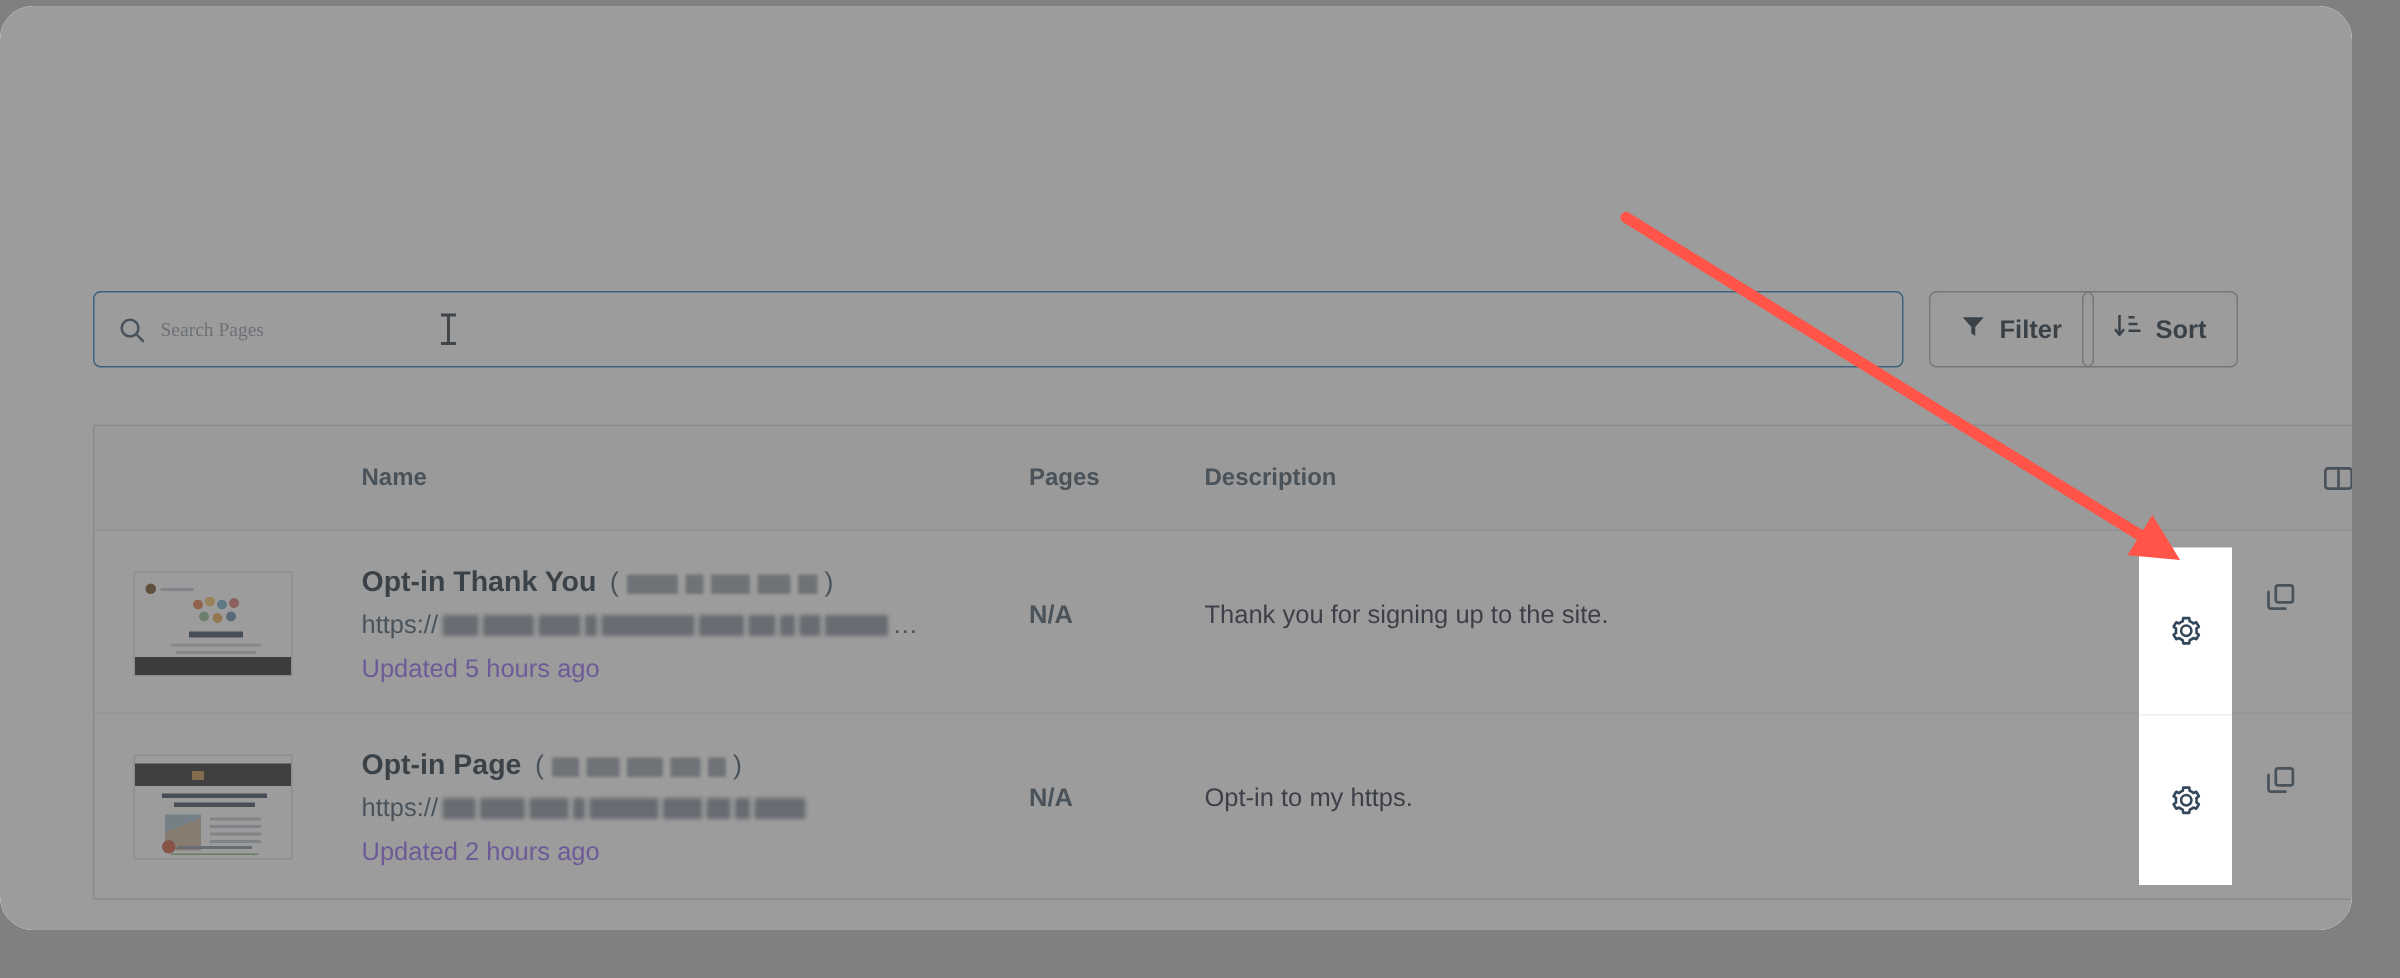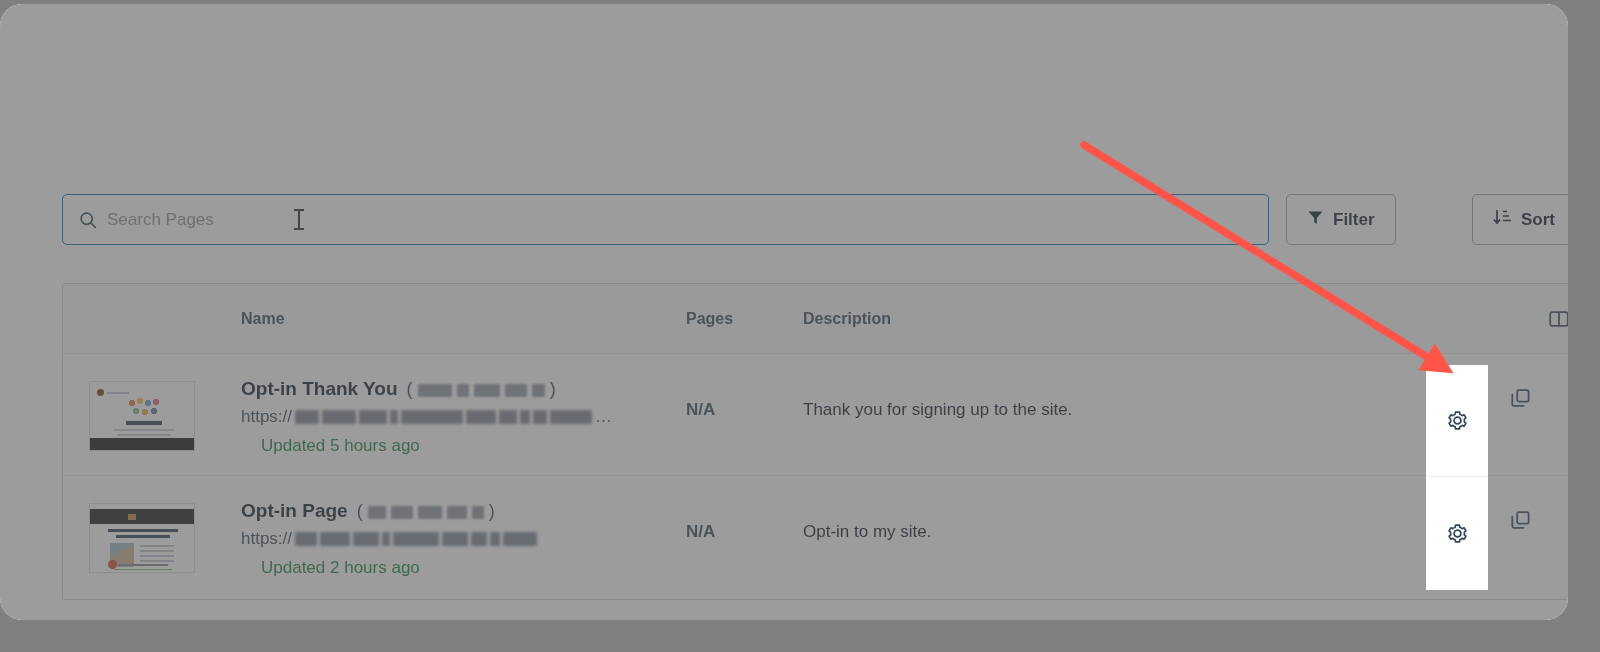--- a/index.html
+++ b/index.html
@@ -113,24 +113,24 @@
     margin-left: 16px;
     width: 18px; height: 18px;
     flex: none;
     display: flex; align-items: center; justify-content: center;
   }
   .search-input {
     flex: 1;
     border: none;
     outline: none;
     background: transparent;
-    font-size: 17px;
+    font-size: 13px;
     color: #33475b;
     margin-left: 10px;
-    font-family: Liberation Sans, sans-serif;
+    font-family: Liberation Serif, serif;
   }
   .search-input::placeholder { color: #8a95a1; }
   .text-caret {
     position: absolute;
     left: 298px; top: 206px;
     width: 2px; height: 19px;
     background: #1b2733;
     z-index: 30;
   }
   .text-caret::before, .text-caret::after {
@@ -149,21 +149,21 @@
     border: 1px solid #9aa3ad;
     border-radius: 5px;
     background: transparent;
     font-size: 17px;
     font-weight: bold;
     color: #0b1c2c;
     font-family: "Liberation Sans", sans-serif;
     cursor: pointer;
   }
   #filter-button { left: 1286px; text-align: center; }
-  #sort-button   { left: 1472px; text-align: right; }
+  #sort-button   { left: 1388px; text-align: right; }
 
   
   .table-card {
     position: absolute;
     left: 62px; top: 279px;
     width: 1552px;
     height: 317px;
     background: #fdfdfd;
     border: 1px solid #cdd4db;
     border-radius: 2px;
@@ -260,22 +260,21 @@
     font-size: 17px; color: #33475b;
     white-space: nowrap;
   }
   .url-redact {
     display:inline-block; height: 14px; background:#6f7a88;
     border-radius: 1px; filter: blur(1.4px); opacity:.9;
   }
   .updated {
     margin-top: 9px;
     font-size: 17px;
-    color: #15803d;
-    margin-left: 20px;
+    color: #8b5cf6;
   }
   .cell-visits {
     position: absolute;
     left: 623px; top: 46px;
     font-size: 17px; color: #33475b; font-weight: bold;
   }
   .cell-desc {
     position: absolute;
     left: 740px; top: 46px;
     font-size: 17px; color: #0f172a;
@@ -468,21 +467,21 @@
           <span class="url-redact" style="width:46px"></span>
           <span class="url-redact" style="width:26px"></span>
           <span class="url-redact" style="width:16px"></span>
           <span class="url-redact" style="width:10px"></span>
           <span class="url-redact" style="width:34px"></span>
         </div>
         <div class="updated">Updated 2 hours ago</div>
       </div>
 
       <div class="cell-visits">N/A</div>
-      <div class="cell-desc">Opt-in to my site.</div>
+      <div class="cell-desc">Opt-in to my https.</div>
 
       <div class="cell-actions">
         <span class="act">
           <svg width="20" height="20" viewBox="0 0 20 20">
             <rect x="2" y="2" width="16" height="16" rx="1.6" fill="none" stroke="#33475b" stroke-width="1.8"></rect>
             <path d="M7.2 12.8 L12.8 7.2" stroke="#33475b" stroke-width="1.8" stroke-linecap="round"></path>
             <polyline points="8.6,7.0 13.1,7.0 13.1,11.5" fill="none" stroke="#33475b" stroke-width="1.8" stroke-linejoin="round" stroke-linecap="round"></polyline>
           </svg>
         </span>
         <span class="act">

